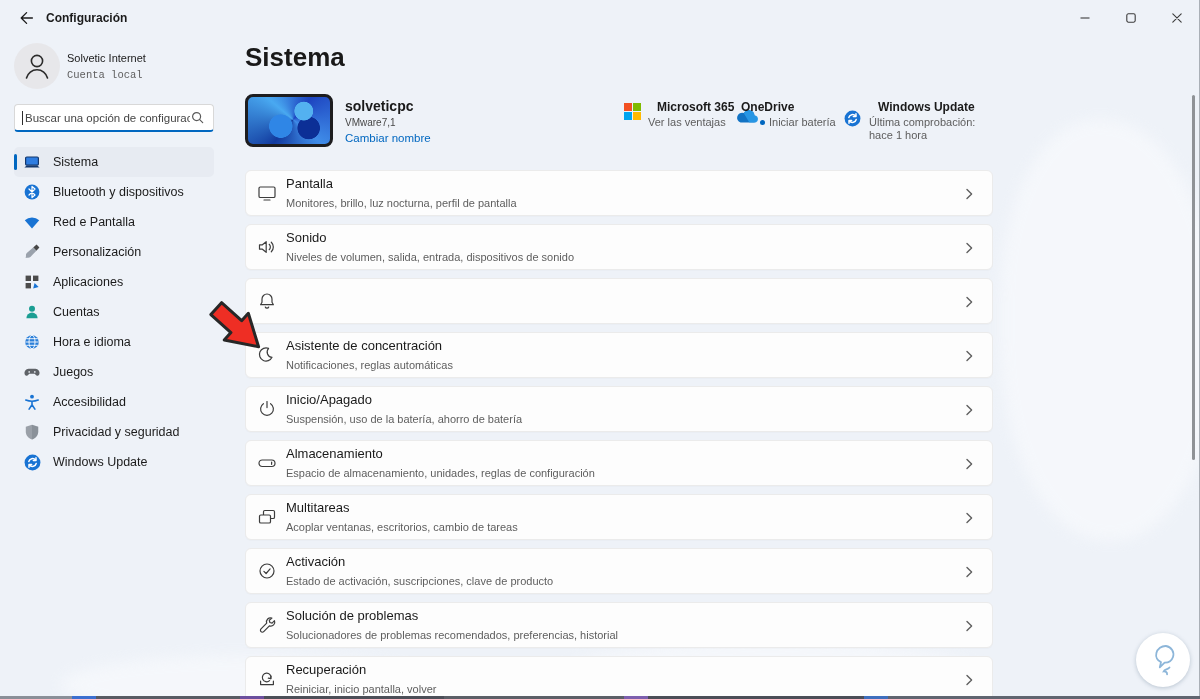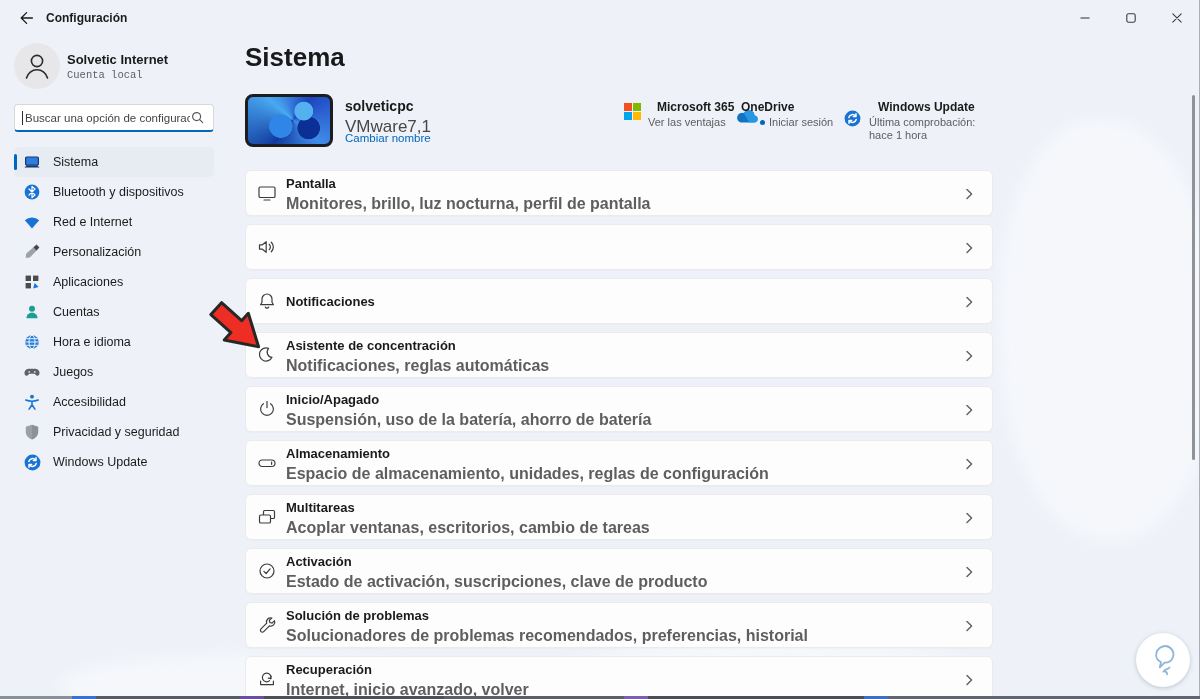--- a/index.html
+++ b/index.html
@@ -16,21 +16,21 @@
   .titlebar { position:absolute; top:0; left:0; right:0; height:36px; }
   .back-btn { position:absolute; left:12px; top:5px; width:28px; height:26px;
     display:flex; align-items:center; justify-content:center; border-radius:4px; cursor:pointer; }
   .tb-title { position:absolute; left:46px; top:11px; font-size:12px; font-weight:700; color:#1b1b1b; }
   .win-controls { position:absolute; right:0; top:0; height:36px; display:flex; }
   .win-btn { width:46px; height:36px; display:flex; align-items:center; justify-content:center; cursor:pointer; }
 
   
   .avatar { position:absolute; left:14px; top:43px; width:46px; height:46px; border-radius:50%;
     background:#e7e7ea; display:flex; align-items:center; justify-content:center; }
-  .acct-name { position:absolute; left:67px; top:52px; font-size:13px; font-weight:700; }
+  .acct-name { position:absolute; left:67px; top:52px; font-size:11px; font-weight:400; }
   .acct-type { position:absolute; left:67px; top:69px; font-size:10.5px; color:#5f5f5f;font-family:Liberation Mono, monospace; }
 
   .searchbox { position:absolute; left:14px; top:104px; width:200px; height:28px;
     background:#fff; border:1px solid #d8d8d8; border-bottom:2px solid #0067c0;
     border-radius:4px; display:flex; align-items:center; padding:0 8px 0 7px; }
   .caret { width:1px; height:14px; background:#2b2b2b; margin-right:2px; }
   .searchbox input { flex:1; border:none; outline:none; background:transparent;
     font-family:"Liberation Sans",sans-serif; font-size:11.5px; color:#2e2e2e; min-width:0; }
   .searchbox input::placeholder { color:#454545; opacity:1; }
 
@@ -49,37 +49,37 @@
 
   .device-thumb { position:absolute; left:245px; top:94px; width:88px; height:53px;
     border:3px solid #1d1d1f; border-radius:8px;
     background:
       radial-gradient(circle at 68% 30%, #53b1f0 0 14%, rgba(0,0,0,0) 15%),
       radial-gradient(circle at 40% 62%, #2f86e6 0 20%, rgba(0,0,0,0) 21%),
       radial-gradient(circle at 74% 66%, #0c2f96 0 16%, rgba(0,0,0,0) 17%),
       conic-gradient(from 40deg at 55% 48%, #1d44c0, #3f8ce8, #123a9e, #49a9f1, #1d44c0);
   }
   .device-name { position:absolute; left:345px; top:98px; font-size:14px; font-weight:700; }
-  .device-model { position:absolute; left:345px; top:117px; font-size:17px; color:#474747; }
+  .device-model { position:absolute; left:345px; top:117px; font-size:10px; color:#474747; }
   .device-link { position:absolute; left:345px; top:132px; font-size:11.5px; color:#0067c0; cursor:pointer; }
 
   .promo-title { position:absolute; font-size:12px; font-weight:700; white-space:nowrap;margin-left:9px; }
   .promo-sub { position:absolute; font-size:11px; color:#5d5d5d; }
   .promo-ic { position:absolute; }
   .dot { display:inline-block; width:5px; height:5px; border-radius:50%; background:#0067c0;
     vertical-align:middle; margin-right:4px; margin-bottom:2px; }
 
   .cards { position:absolute; left:245px; top:170px; width:748px; }
   .card { position:relative; height:46px; margin-bottom:8px; background:#fdfdfd;
     border:1px solid #ebebeb; border-radius:6px; display:flex; align-items:center;
-    padding-left:10px; cursor:pointer; box-shadow:0 1px 1px rgba(0,0,0,0.02);font-weight:bold; }
+    padding-left:10px; cursor:pointer; box-shadow:0 1px 1px rgba(0,0,0,0.02); }
   .card-ic { width:22px; height:22px; flex:0 0 22px; margin-right:8px; }
   .card-text { flex:1; min-width:0; }
   .card-title { font-size:13px; color:#1a1a1a; line-height:15px; }
-  .card-sub { font-size:16px; color:#5e5e5e; line-height:13px; margin-top:6px; }
+  .card-sub { font-size:11px; color:#5e5e5e; line-height:13px; margin-top:6px; }
   .card-chev { position:absolute; right:14px; top:14px; width:18px; height:18px; }
 
   
   .red-arrow { position:absolute; left:201px; top:297px; width:78px; height:66px; overflow:visible; z-index:5; }
   .logo-badge { position:absolute; left:1136px; top:633px; width:54px; height:54px; border-radius:50%;
     background:#fff; box-shadow:0 1px 4px rgba(120,140,160,.45); display:flex;
     align-items:center; justify-content:center; z-index:4; }
   .scroll-thumb { position:absolute; right:5px; top:95px; width:3px; height:365px;
     background:#8f9296; border-radius:2px; cursor:pointer; z-index:6; }
   .win-edge { position:absolute; right:0; top:0; width:1px; height:100%; background:#aab0b7; z-index:7; }
@@ -173,21 +173,21 @@
         </svg>
       </span>
       <span class="nav-label">Bluetooth y dispositivos</span>
     </div>
     <div class="nav-item">
       <span class="nav-ic">
         <svg width="18" height="18" viewBox="0 0 18 18">
           <path d="M1.8 7.2a11 11 0 0114.4 0L9 15.4z" fill="#1873d3"></path>
         </svg>
       </span>
-      <span class="nav-label">Red e Internet</span>
+      <span class="nav-label">Red e Pantalla</span>
     </div>
     <div class="nav-item">
       <span class="nav-ic">
         <svg width="18" height="18" viewBox="0 0 18 18">
           <path d="M10.2 4.6L13.6 1.6l2.8 2.8-3 3.4z" fill="#474747"></path>
           <path d="M10.2 4.6l3.2 3.2-6 6.1c-1.2 1.2-3.2.2-4.8 1.1.8-1.6-.2-3.6 1.2-4.9z" fill="#9aa2ac"></path>
         </svg>
       </span>
       <span class="nav-label">Personalización</span>
     </div>
@@ -281,21 +281,21 @@
 <div class="promo-title" style="left:648px;top:100px">Microsoft 365</div>
 <div class="promo-sub" style="left:648px;top:116px">Ver las ventajas</div>
 
 <span class="promo-ic" style="left:733px;top:107px">
     <svg width="27" height="18" viewBox="0 0 27 18">
       <path d="M7.5 15.5h13.2a3.6 3.6 0 00.8-7.1A5.8 5.8 0 0010.7 6 4.6 4.6 0 007.5 15.5z" fill="#1273c4"></path>
       <path d="M10.7 6a5.8 5.8 0 0110.8 2.4 3.6 3.6 0 01.8 7.1h-6z" fill="#2b9cea" opacity=".85"></path>
     </svg>
   </span>
 <div class="promo-title" style="left:732px;top:100px">OneDrive</div>
-<div class="promo-sub" style="left:760px;top:116px"><span class="dot"></span><span>Iniciar sesión</span></div>
+<div class="promo-sub" style="left:760px;top:116px"><span class="dot"></span><span>Iniciar batería</span></div>
 
 <span class="promo-ic" style="left:843px;top:109px">
     <svg width="19" height="19" viewBox="0 0 18 18">
       <circle cx="9" cy="9" r="7.5" fill="#1873d3"></circle>
       <path d="M5.5 8.1a3.7 3.7 0 016.4-1.5" fill="none" stroke="#fff" stroke-width="1.4" stroke-linecap="round"></path>
       <path d="M12.3 4.5v2.5H9.8" fill="none" stroke="#fff" stroke-width="1.4" stroke-linecap="round" stroke-linejoin="round"></path>
       <path d="M12.5 9.9a3.7 3.7 0 01-6.4 1.5" fill="none" stroke="#fff" stroke-width="1.4" stroke-linecap="round"></path>
       <path d="M5.7 13.5V11h2.5" fill="none" stroke="#fff" stroke-width="1.4" stroke-linecap="round" stroke-linejoin="round"></path>
     </svg>
   </span>
@@ -320,35 +320,38 @@
         </svg>
       </span>
     </div>
     <div class="card">
       <span class="card-ic">
         <svg width="22" height="22" viewBox="0 0 22 22">
           <path d="M3.5 8.8v4.4h2.9l3.8 3.1V5.7L6.4 8.8z" fill="none" stroke="#3c3c3c" stroke-width="1.2" stroke-linejoin="round"></path>
           <path d="M13.2 8.3a3.7 3.7 0 010 5.4M15.3 6.2a6.7 6.7 0 010 9.6" fill="none" stroke="#3c3c3c" stroke-width="1.2" stroke-linecap="round"></path>
         </svg>
       </span>
+      <span class="card-text">
+        <div class="card-title">Sonido</div>
+        <div class="card-sub">Niveles de volumen, salida, entrada, dispositivos de sonido</div>
+      </span>
       <span class="card-chev">
         <svg width="18" height="18" viewBox="0 0 18 18">
           <path d="M7 4.5L11.6 9 7 13.5" fill="none" stroke="#5f5f5f" stroke-width="1.4" stroke-linecap="round" stroke-linejoin="round"></path>
         </svg>
       </span>
     </div>
     <div class="card">
       <span class="card-ic">
         <svg width="22" height="22" viewBox="0 0 22 22">
           <path d="M11 4a5 5 0 00-5 5v3.3L4.6 14.7h12.8L16 12.3V9a5 5 0 00-5-5z" fill="none" stroke="#3c3c3c" stroke-width="1.2" stroke-linejoin="round"></path>
           <path d="M9.3 17a1.8 1.8 0 003.4 0" fill="none" stroke="#3c3c3c" stroke-width="1.2" stroke-linecap="round"></path>
         </svg>
       </span>
       <span class="card-text">
-        <div class="card-title">Notificaciones</div>
       </span>
       <span class="card-chev">
         <svg width="18" height="18" viewBox="0 0 18 18">
           <path d="M7 4.5L11.6 9 7 13.5" fill="none" stroke="#5f5f5f" stroke-width="1.4" stroke-linecap="round" stroke-linejoin="round"></path>
         </svg>
       </span>
     </div>
     <div class="card">
       <span class="card-ic">
         <svg width="22" height="22" viewBox="0 0 22 22">
@@ -452,21 +455,21 @@
     <div class="card">
       <span class="card-ic">
         <svg width="22" height="22" viewBox="0 0 22 22">
           <path d="M14.8 10.6a4.3 4.3 0 10-1.2 2" fill="none" stroke="#3c3c3c" stroke-width="1.2" stroke-linecap="round"></path>
           <path d="M15.1 8l-.3 2.7-2.5-.5" fill="none" stroke="#3c3c3c" stroke-width="1.2" stroke-linecap="round" stroke-linejoin="round"></path>
           <path d="M4.6 13.2v3.4h12.8v-3.4" fill="none" stroke="#3c3c3c" stroke-width="1.2" stroke-linecap="round" stroke-linejoin="round"></path>
         </svg>
       </span>
       <span class="card-text">
         <div class="card-title">Recuperación</div>
-        <div class="card-sub">Internet, inicio avanzado, volver</div>
+        <div class="card-sub">Reiniciar, inicio pantalla, volver</div>
       </span>
       <span class="card-chev">
         <svg width="18" height="18" viewBox="0 0 18 18">
           <path d="M7 4.5L11.6 9 7 13.5" fill="none" stroke="#5f5f5f" stroke-width="1.4" stroke-linecap="round" stroke-linejoin="round"></path>
         </svg>
       </span>
     </div>
   </div>
 
 <svg class="red-arrow" viewBox="0 0 78 66">

